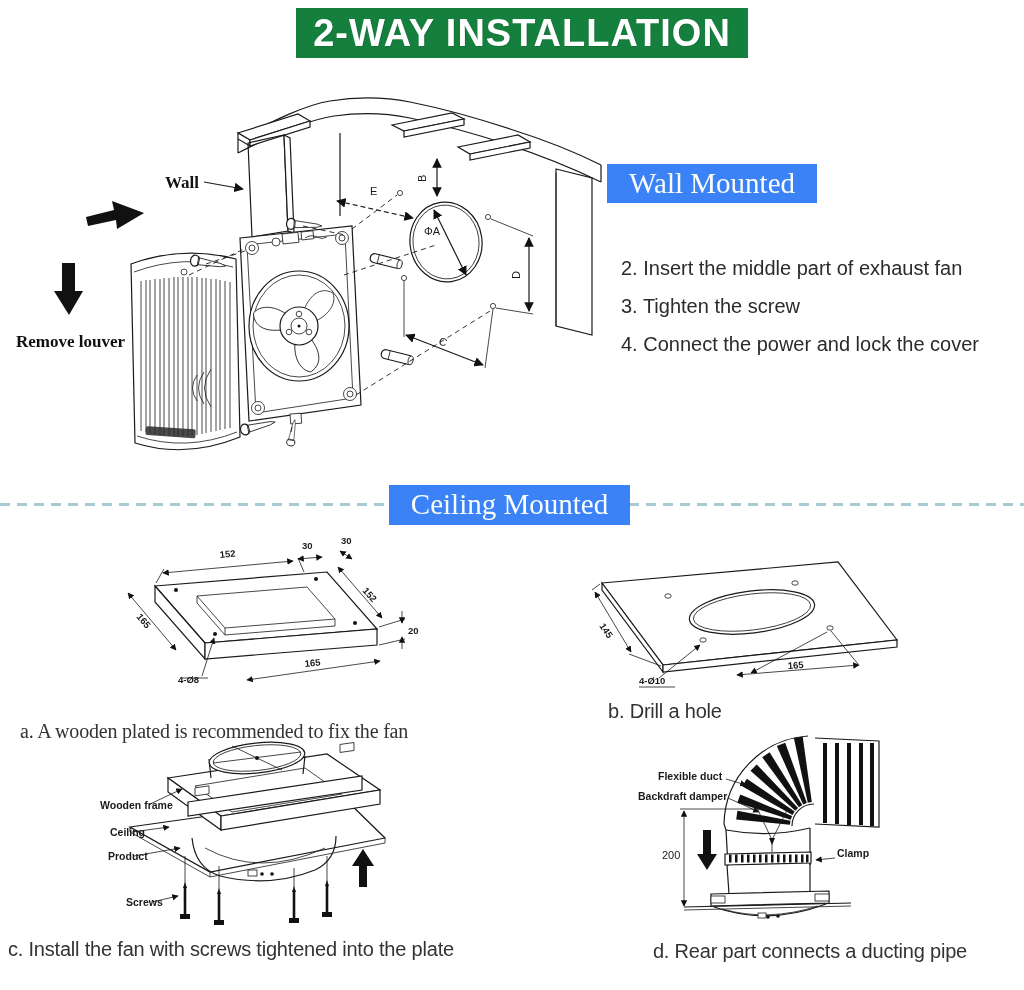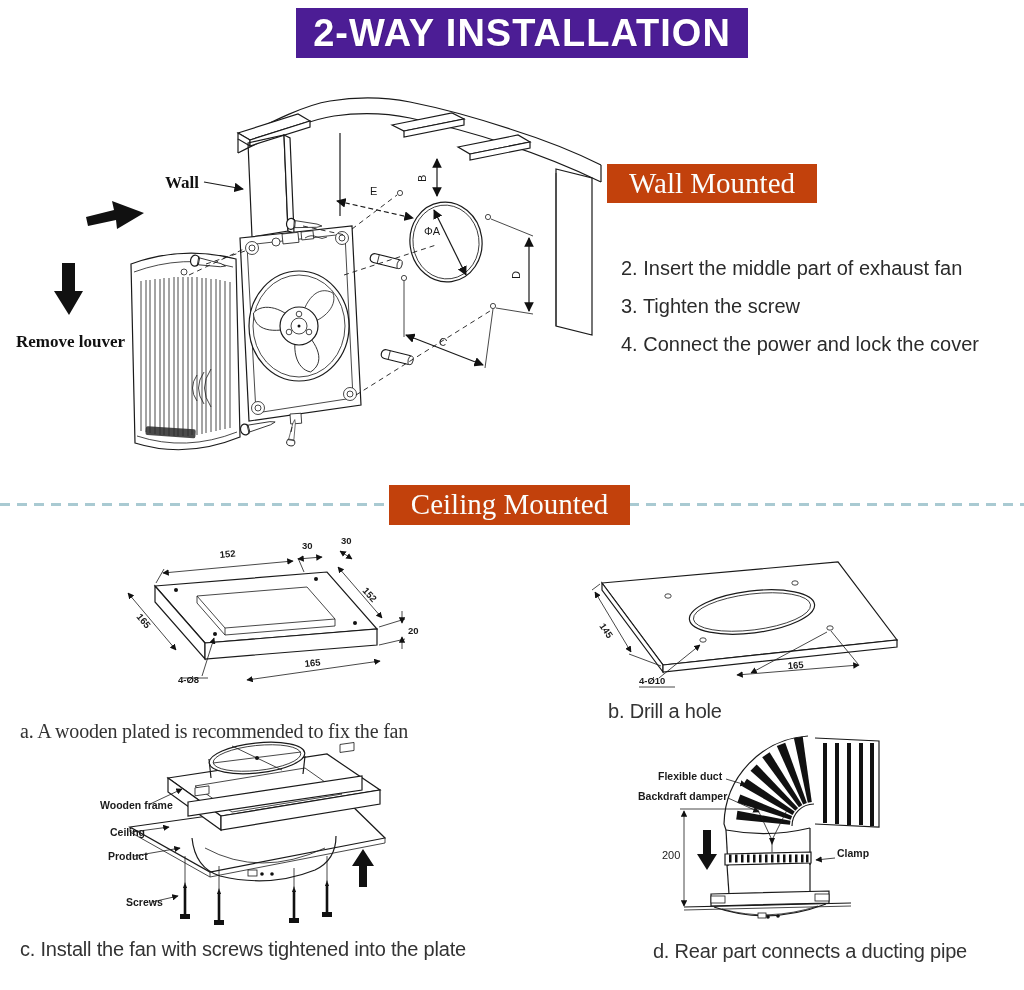--- a/index.html
+++ b/index.html
@@ -1,32 +1,32 @@
 <!DOCTYPE html>
 <html><head>
 <meta charset="utf-8">
 <style>
   html,body{margin:0;padding:0;background:#fff;}
   .page{position:relative;width:1024px;height:990px;background:#ffffff;overflow:hidden;
         font-family:"Liberation Sans",sans-serif;color:#2d2d2d;}
   .abs{position:absolute;}
-  .banner{left:296px;top:8px;width:452px;height:50px;background:#4c1d95;color:#fff;
+  .banner{left:296px;top:8px;width:452px;height:50px;background:#15803d;color:#fff;
           font-size:38px;font-weight:bold;text-align:center;line-height:51px;letter-spacing:1px;
           text-shadow:1px 1px 0 rgba(0,0,0,0.12);}
-  .sec-header{background:#c2410c;color:#fbfdfc;font-family:"Liberation Serif",serif;
+  .sec-header{background:#3b82f6;color:#fbfdfc;font-family:"Liberation Serif",serif;
           font-size:29px;text-align:center;line-height:39px;z-index:2;}
   .wall-header{left:607px;top:164px;width:210px;height:39px;}
   .ceil-header{left:389px;top:485px;width:241px;height:40px;}
   .steps{left:621px;top:249px;width:400px;font-size:20px;line-height:38px;color:#2b2b2b;}
   .divider{left:0;top:503px;width:1024px;height:3px;z-index:1;
            background:repeating-linear-gradient(90deg,#a9cad2 0 10px,rgba(0,0,0,0) 10px 17px);}
   .caption{font-size:20px;color:#333;letter-spacing:-0.2px;white-space:nowrap;}
   .cap-a{left:20px;top:720px;font-family:Liberation Serif, serif;}
   .cap-b{left:608px;top:700px;}
-  .cap-c{left:8px;top:938px;margin-left:12px;}
+  .cap-c{left:8px;top:938px;}
   .cap-d{left:600px;top:938px;width:420px;text-align:center;white-space:normal;line-height:26px;}
   svg{position:absolute;overflow:visible;}
   svg text{font-family:"Liberation Sans",sans-serif;fill:#1a1a1a;}
   .serif-label{font-family:"Liberation Serif",serif;font-weight:bold;font-size:17px;fill:#111;}
   .dim{font-size:11px;}
   .dims{font-size:9.5px;font-weight:bold;}
   .plabel{font-size:10.5px;font-weight:bold;}
   .ln{stroke:#1a1a1a;stroke-width:1.2;fill:none;}
   .lnt{stroke:#1a1a1a;stroke-width:0.8;fill:none;}
   .wf{fill:#fff;stroke:#1a1a1a;stroke-width:1.2;}

